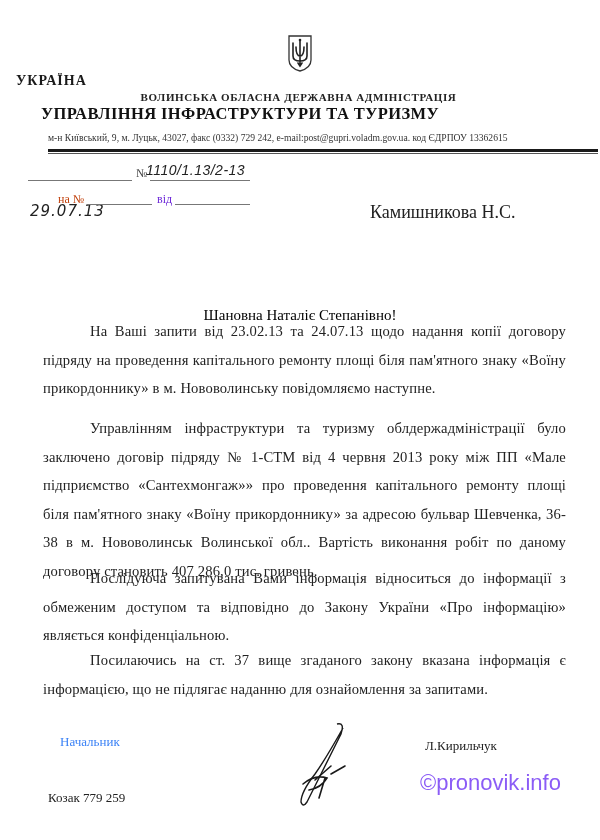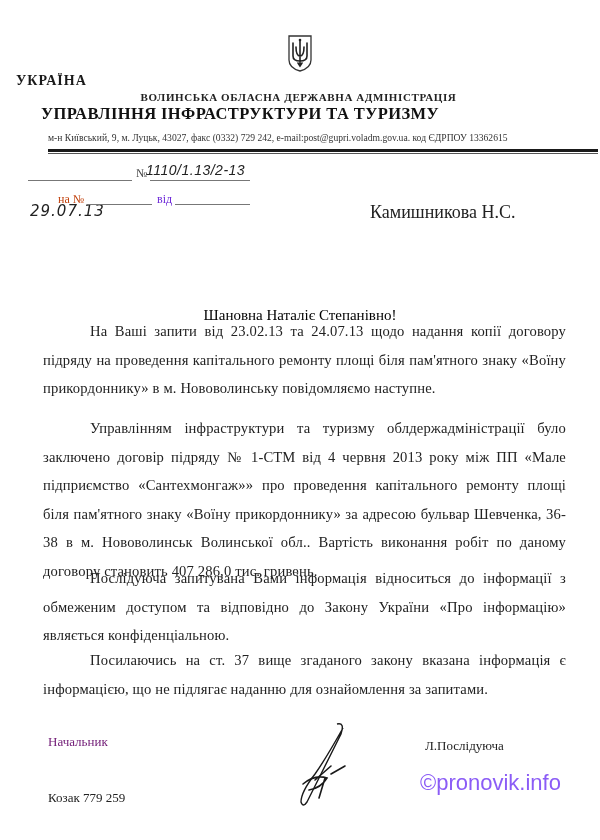--- a/index.html
+++ b/index.html
@@ -31,21 +31,21 @@
 
     .salutation { left: 0; width: 600px; top: 297px; text-align: center; font-size: 15px; color: #000000; margin-top: 10px; }
 
     .body-text { left: 43px; width: 523px; font-size: 14.6px; line-height: 28.6px; text-align: justify; color: #222; letter-spacing: 0.15px; }
     .body-text p { margin: 0; text-indent: 47px; }
     .p1 { top: 317px; }
     .p2 { top: 414px; }
     .p3 { top: 564px; }
     .p4 { top: 646px; }
 
-    .sig-title { left: 48px; top: 734px; font-size: 13px; color: #701a75; }
+    .sig-title { left: 60px; top: 734px; font-size: 13px; color: #3b82f6; }
     .sig-name { left: 425px; top: 738px; font-size: 13px; color: #222; }
     .signature { left: 285px; top: 718px; width: 80px; height: 95px; }
     .executor { left: 48px; top: 790px; font-size: 13px; color: #222; font-family: Liberation Serif, serif; }
     .watermark { left: 420px; top: 770px; font-family: "Liberation Sans", "DejaVu Sans", sans-serif; font-size: 22px; color: #8b5cf6; }
   </style>
 </head>
 <body>
 
 <div class="abs emblem">
   <svg width="26" height="38" viewBox="0 0 26 38">
@@ -87,15 +87,15 @@
     <p>Посилаючись на ст. 37 вище згаданого закону вказана інформація є інформацією, що не підлягає наданню для ознайомлення за запитами.</p>
   </div>
 
 <div class="abs sig-title">Начальник</div>
 <div class="abs signature">
   <svg width="80" height="95" viewBox="0 0 80 95">
     <path d="M52 6 Q60 4 56 16 L22 84 Q18 90 16 84 Q16 74 30 56 Q40 42 58 10" fill="none" stroke="#1a1a1a" stroke-width="1.4"></path>
     <path d="M18 66 Q30 56 42 60 Q36 70 24 72 M30 62 L46 48 M40 60 L34 80 M46 56 L60 48" fill="none" stroke="#1a1a1a" stroke-width="1.6" stroke-linecap="round"></path>
   </svg>
 </div>
-<div class="abs sig-name">Л.Послідуюча</div>
+<div class="abs sig-name">Л.Кирильчук</div>
 <div class="abs executor">Козак 779 259</div>
 <div class="abs watermark">©pronovik.info</div>
 
 </body></html>

